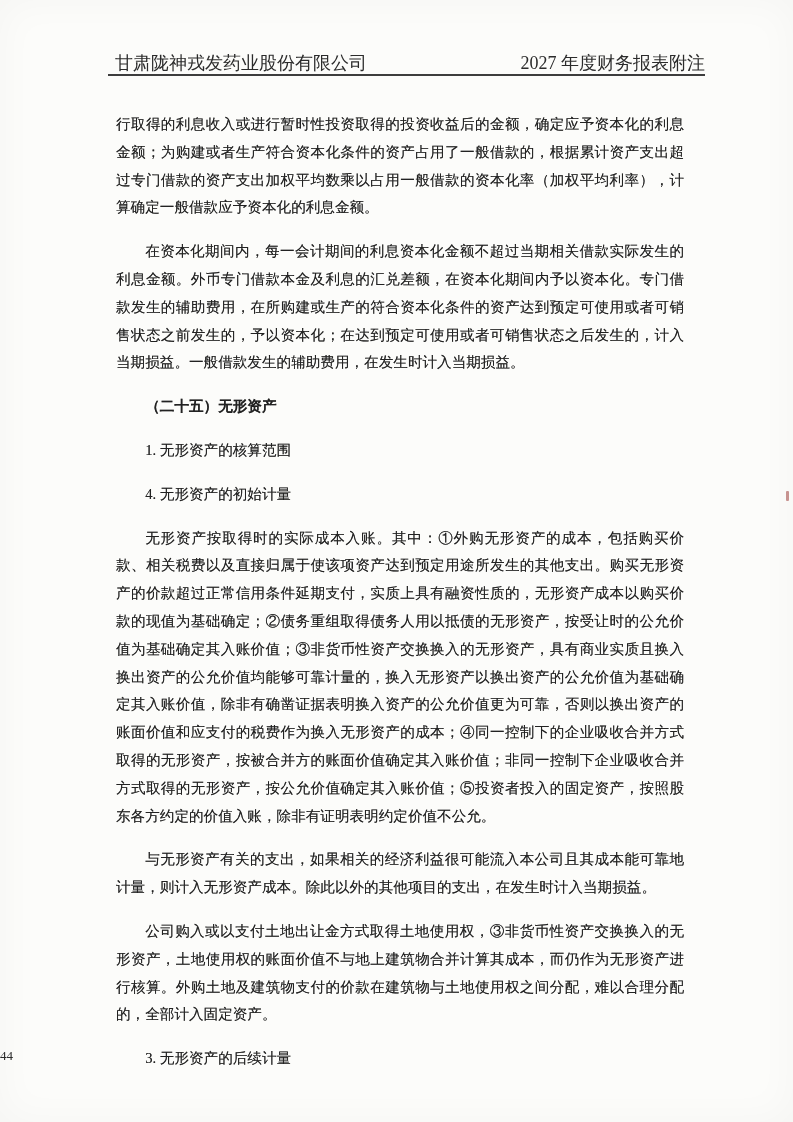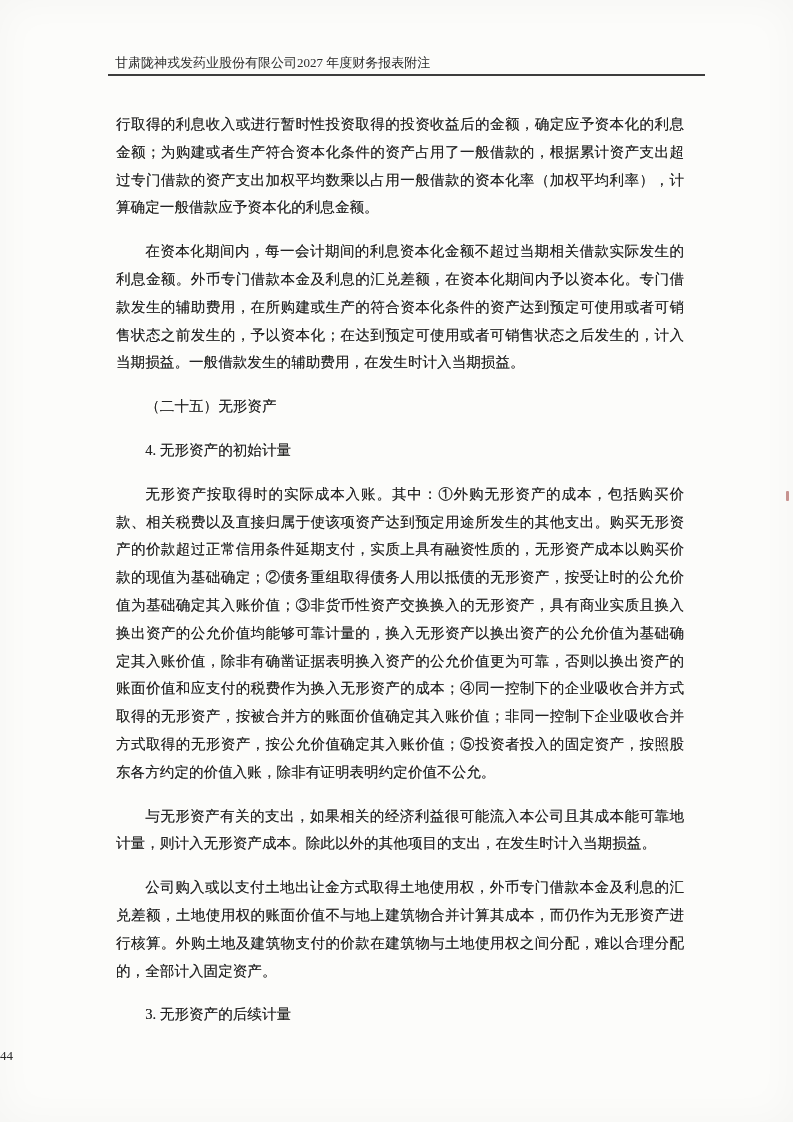--- a/index.html
+++ b/index.html
@@ -9,35 +9,35 @@
     margin:0 auto;
     background:#fcfcfa;
     font-family:"Liberation Serif","DejaVu Serif",serif;
     color:#1f1f1f;
     overflow:hidden;
     box-shadow:inset 0 0 40px rgba(0,0,0,0.03);
   }
   .header{
     position:absolute;top:55px;left:108px;width:597px;
     box-sizing:border-box;
-    display:flex;align-items:baseline;
-    font-size:13px;line-height:16px;color:#2b2b2b;
+    display:flex;justify-content:space-between;align-items:baseline;
+    font-size:18px;line-height:16px;color:#2b2b2b;
     padding:0 0 3px 7px;
     border-bottom:2px solid #3d3d3d;
   }
   .content{
     position:absolute;top:95px;left:100px;width:600px;
     font-size:14.6px;line-height:27.8px;
     text-align:justify;
     color:#222;
     text-shadow:0 0 0.4px rgba(30,30,30,0.55);
   }
   .content p{margin:16px;padding:0;text-indent:2em;}
   .content p.cont{text-indent:0;}
-  .content p.bold{font-weight:normal;}
+  .content p.bold{font-weight:bold;}
   .scan-mark{
     position:absolute;left:786px;top:491px;
     width:3px;height:10px;border-radius:1px;
     background:#b5706e;opacity:0.75;
   }
   .footer{
     position:absolute;top:1048px;left:0;width:100%;
     text-align:left;font-size:13px;color:#2b2b2b;
   }
 </style>
@@ -48,24 +48,25 @@
 
   <div class="header">
     <span>甘肃陇神戎发药业股份有限公司</span>
     <span>2027 年度财务报表附注</span>
   </div>
 
   <div class="content">
     <p class="cont">行取得的利息收入或进行暂时性投资取得的投资收益后的金额，确定应予资本化的利息金额；为购建或者生产符合资本化条件的资产占用了一般借款的，根据累计资产支出超过专门借款的资产支出加权平均数乘以占用一般借款的资本化率（加权平均利率），计算确定一般借款应予资本化的利息金额。</p>
     <p>在资本化期间内，每一会计期间的利息资本化金额不超过当期相关借款实际发生的利息金额。外币专门借款本金及利息的汇兑差额，在资本化期间内予以资本化。专门借款发生的辅助费用，在所购建或生产的符合资本化条件的资产达到预定可使用或者可销售状态之前发生的，予以资本化；在达到预定可使用或者可销售状态之后发生的，计入当期损益。一般借款发生的辅助费用，在发生时计入当期损益。</p>
     <p class="bold">（二十五）无形资产</p>
+    <p>1. 无形资产的核算范围</p>
     <p>4. 无形资产的初始计量</p>
     <p>无形资产按取得时的实际成本入账。其中：①外购无形资产的成本，包括购买价款、相关税费以及直接归属于使该项资产达到预定用途所发生的其他支出。购买无形资产的价款超过正常信用条件延期支付，实质上具有融资性质的，无形资产成本以购买价款的现值为基础确定；②债务重组取得债务人用以抵债的无形资产，按受让时的公允价值为基础确定其入账价值；③非货币性资产交换换入的无形资产，具有商业实质且换入换出资产的公允价值均能够可靠计量的，换入无形资产以换出资产的公允价值为基础确定其入账价值，除非有确凿证据表明换入资产的公允价值更为可靠，否则以换出资产的账面价值和应支付的税费作为换入无形资产的成本；④同一控制下的企业吸收合并方式取得的无形资产，按被合并方的账面价值确定其入账价值；非同一控制下企业吸收合并方式取得的无形资产，按公允价值确定其入账价值；⑤投资者投入的固定资产，按照股东各方约定的价值入账，除非有证明表明约定价值不公允。</p>
     <p>与无形资产有关的支出，如果相关的经济利益很可能流入本公司且其成本能可靠地计量，则计入无形资产成本。除此以外的其他项目的支出，在发生时计入当期损益。</p>
-    <p>公司购入或以支付土地出让金方式取得土地使用权，外币专门借款本金及利息的汇兑差额，土地使用权的账面价值不与地上建筑物合并计算其成本，而仍作为无形资产进行核算。外购土地及建筑物支付的价款在建筑物与土地使用权之间分配，难以合理分配的，全部计入固定资产。</p>
+    <p>公司购入或以支付土地出让金方式取得土地使用权，③非货币性资产交换换入的无形资产，土地使用权的账面价值不与地上建筑物合并计算其成本，而仍作为无形资产进行核算。外购土地及建筑物支付的价款在建筑物与土地使用权之间分配，难以合理分配的，全部计入固定资产。</p>
     <p>3. 无形资产的后续计量</p>
   </div>
 
   <div class="scan-mark"></div>
 
   <div class="footer">
     <span>44</span>
   </div>
 
 </div>

